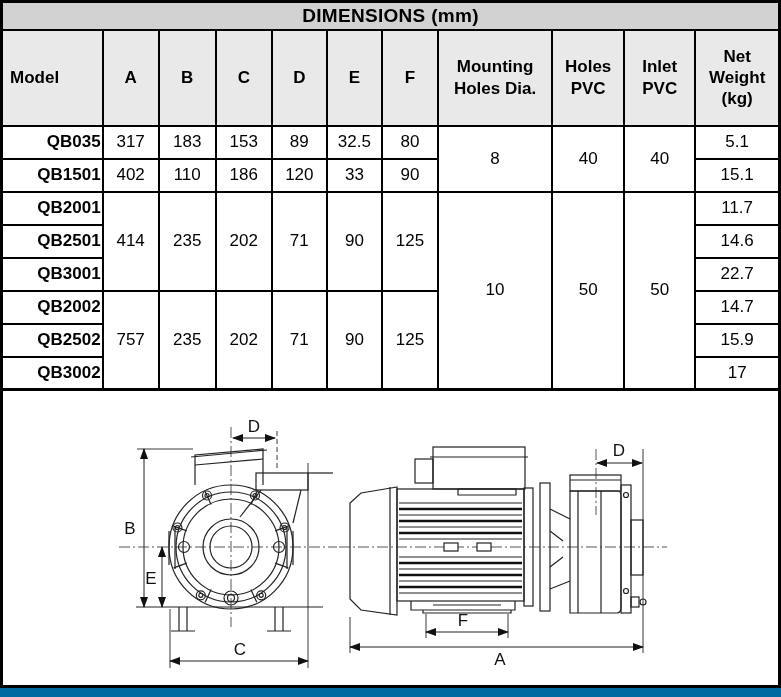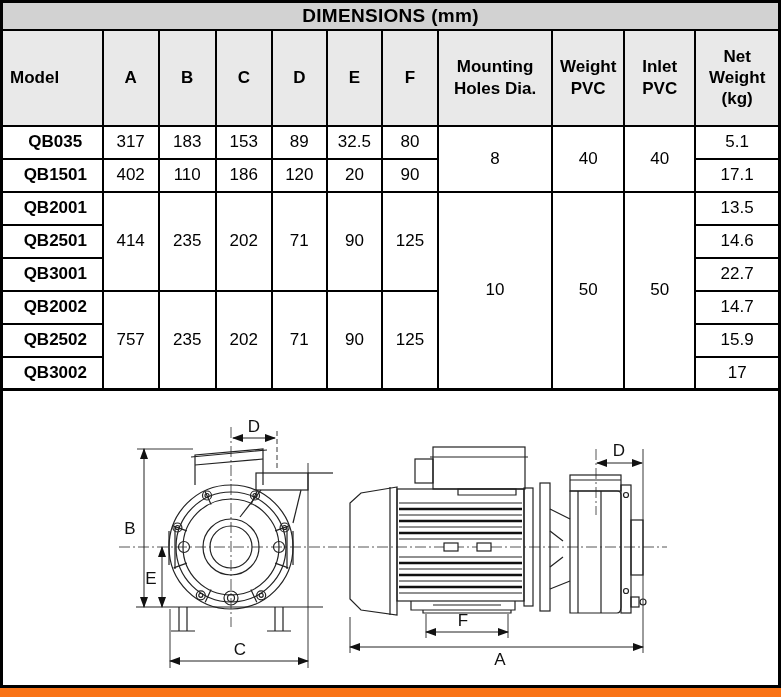--- a/index.html
+++ b/index.html
@@ -1,26 +1,26 @@
 <!DOCTYPE html>
 <html><head>
 <meta charset="utf-8">
 <style>
   html,body{margin:0;padding:0;background:#fff;}
-  .page{width:781px;height:697px;background:#f97316;font-family:"Liberation Sans",sans-serif;
+  .page{width:781px;height:697px;background:#0369a1;font-family:"Liberation Sans",sans-serif;
         box-sizing:border-box;overflow:hidden;}
   table.dim{border-collapse:collapse;width:781px;table-layout:fixed;}
   table.dim td,table.dim th{border:2px solid #000;box-sizing:border-box;overflow:hidden;}
   table.dim{border:3px solid #000;}
   .title-cell{background:#d2d2d2;text-align:center;font-weight:bold;font-size:19px;height:28px;
               letter-spacing:.3px;color:#000;}
   th.hdr{background:#e9e9e9;font-weight:bold;font-size:17px;text-align:center;color:#000;
          height:96px;padding:2px;line-height:1.25;}
   th.hdr.model-h{text-align:left;padding-left:7px;}
-  td.model{font-weight:bold;font-size:17px;text-align:center;padding-left:7px;height:33px;color:#000;background:#fff;}
+  td.model{font-weight:bold;font-size:17px;text-align:right;padding-left:7px;height:33px;color:#000;background:#fff;}
   td.num{font-size:17px;text-align:center;color:#000;background:#fff;height:33px;}
   .draw-box{width:781px;height:297px;border:3px solid #000;border-top:none;box-sizing:border-box;
             background:#fff;margin-top:0;}
   svg text{font-family:"Liberation Sans",sans-serif;font-size:17px;fill:#111;}
   .ln{stroke:#222;fill:none;stroke-width:1.2;}
   .thick{stroke:#111;stroke-width:2.6;}
   .cl{stroke:#444;stroke-width:0.9;fill:none;stroke-dasharray:11 3 2 3;}
   .dim-l{stroke:#222;stroke-width:1;fill:none;}
   .ext{stroke:#222;stroke-width:0.9;fill:none;}
   .dash{stroke-dasharray:5 3;}
@@ -50,21 +50,21 @@
   </tr>
   <tr>
     <th class="hdr model-h">Model</th>
     <th class="hdr">A</th>
     <th class="hdr">B</th>
     <th class="hdr">C</th>
     <th class="hdr">D</th>
     <th class="hdr">E</th>
     <th class="hdr">F</th>
     <th class="hdr">Mounting Holes Dia.</th>
-    <th class="hdr">Weight PVC</th>
+    <th class="hdr">Holes PVC</th>
     <th class="hdr">Inlet PVC</th>
     <th class="hdr">Net Weight (kg)</th>
   </tr>
 
   <tr>
     <td class="model">QB035</td>
     <td class="num">317</td>
     <td class="num">183</td>
     <td class="num">153</td>
     <td class="num">89</td>
@@ -74,37 +74,37 @@
     <td class="num" rowspan="2">40</td>
     <td class="num" rowspan="2">40</td>
     <td class="num">5.1</td>
   </tr>
   <tr>
     <td class="model">QB1501</td>
     <td class="num">402</td>
     <td class="num">110</td>
     <td class="num">186</td>
     <td class="num">120</td>
-    <td class="num">20</td>
+    <td class="num">33</td>
     <td class="num">90</td>
-    <td class="num">17.1</td>
+    <td class="num">15.1</td>
   </tr>
 
   <tr>
     <td class="model">QB2001</td>
     <td class="num" rowspan="3">414</td>
     <td class="num" rowspan="3">235</td>
     <td class="num" rowspan="3">202</td>
     <td class="num" rowspan="3">71</td>
     <td class="num" rowspan="3">90</td>
     <td class="num" rowspan="3">125</td>
     <td class="num" rowspan="6">10</td>
     <td class="num" rowspan="6">50</td>
     <td class="num" rowspan="6">50</td>
-    <td class="num">13.5</td>
+    <td class="num">11.7</td>
   </tr>
   <tr>
     <td class="model">QB2501</td>
     <td class="num">14.6</td>
   </tr>
   <tr>
     <td class="model">QB3001</td>
     <td class="num">22.7</td>
   </tr>
 

